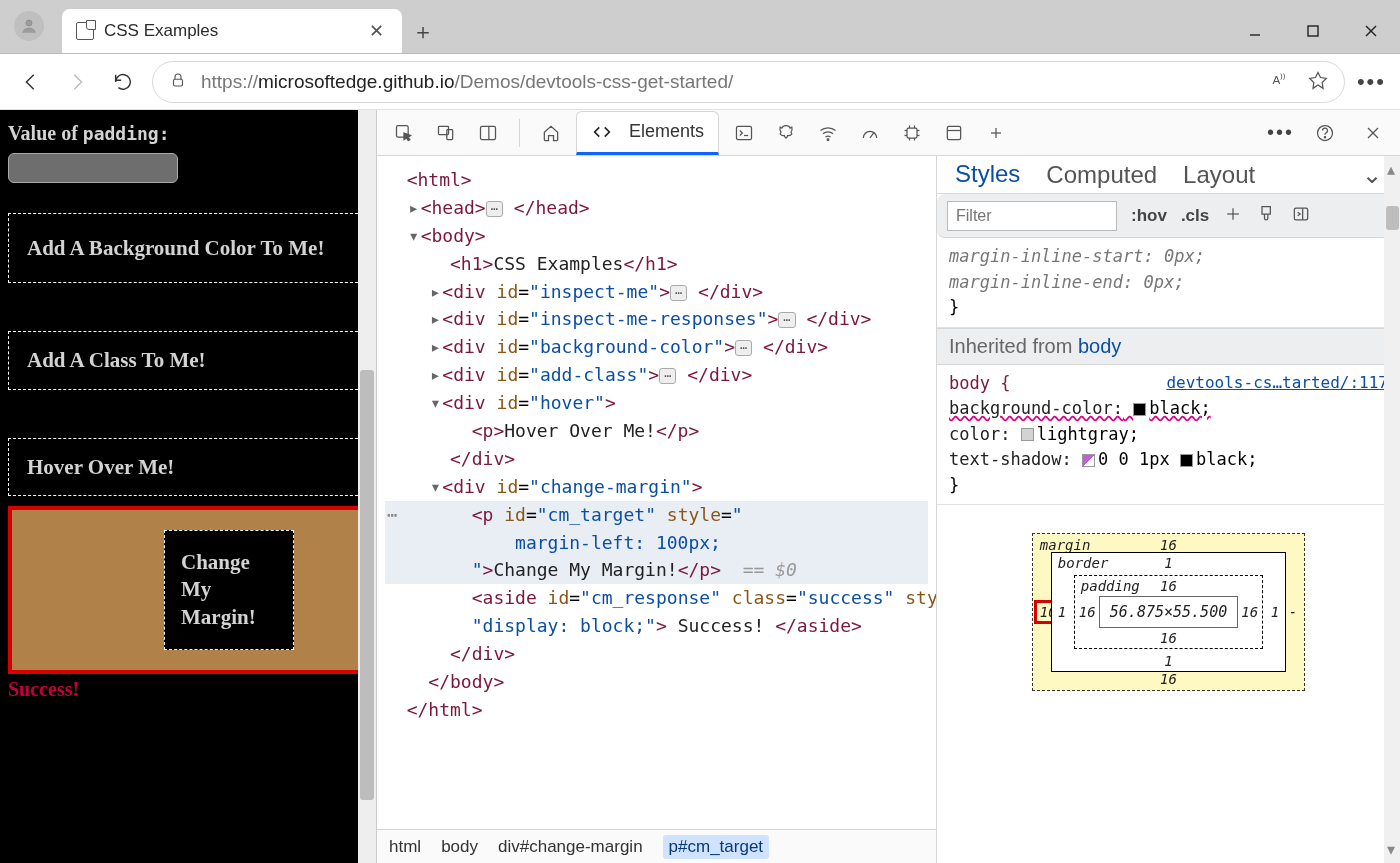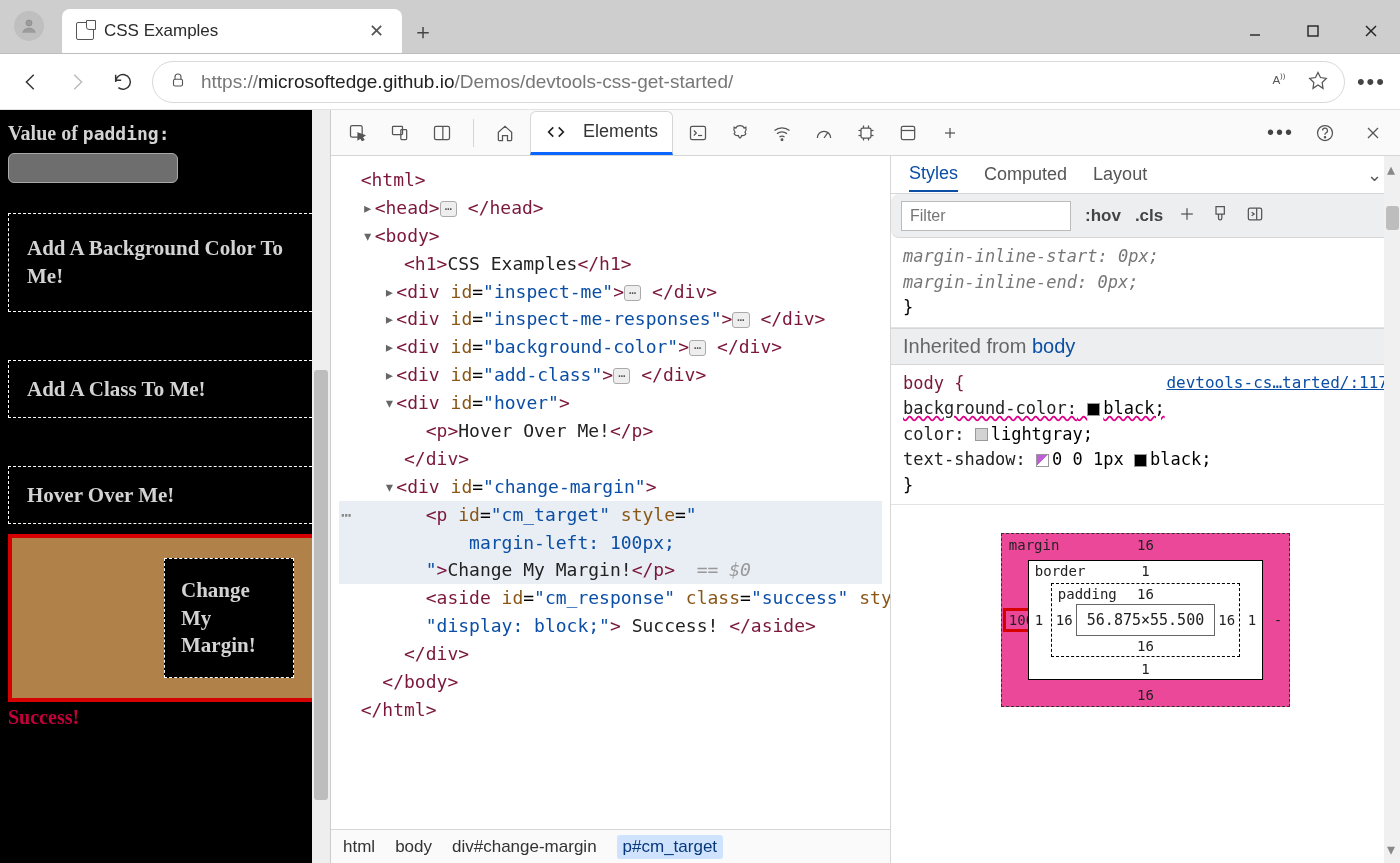--- a/index.html
+++ b/index.html
@@ -29,21 +29,21 @@
   .url { font-size:19px; color:#777; white-space:nowrap; overflow:hidden;}
   .url .dark{color:#222;}
   .addr-right{margin-left:auto;display:flex;gap:18px;align-items:center;}
   .addr-right svg{width:20px;height:20px;stroke:#555;fill:none;stroke-width:1.5;}
   .dots{font-size:22px;letter-spacing:2px;color:#444;cursor:pointer;}
 
   
   .workspace { display:flex; height: calc(863px - 54px - 56px); }
 
   
-  .page-pane { width: 330px; background:#000; color:lightgray; font-weight:bold; padding:12px 8px 6px 8px; position:relative; overflow:hidden; font-family:Georgia, serif;}
+  .page-pane { width: 376px; background:#000; color:lightgray; font-weight:bold; padding:12px 8px 6px 8px; position:relative; overflow:hidden; font-family:Georgia, serif;}
   .page-pane h3{font-size:20px;margin-bottom:8px;}
   .code-kw{font-family:monospace;font-size:18px;}
   .pad-input{width:170px;height:30px;border:1.5px solid #aaa;border-radius:6px;background:#6e6e6e;margin-bottom:30px;}
   .dashed-box{border:1.5px dashed #fff;padding:20px 18px;margin-bottom:48px;font-size:21px;line-height:1.35;}
   .margin-wrap{border:4px solid #d60000; background:#b0824a; padding:20px 12px 20px 12px; margin-top:-8px;}
   .margin-inner{border:1.5px dashed #fff;background:#000;margin-left:140px;padding:18px 16px;font-size:21px;line-height:1.3;width:130px;}
   .success-txt{color:#c4003a;font-size:20px;margin-top:4px;}
   .scroll-gutter{position:absolute;right:0;top:0;bottom:0;width:18px;background:#eee;}
   .scroll-thumb{position:absolute;right:2px;width:14px;background:#bdbdbd;border-radius:3px;}
 
@@ -71,41 +71,41 @@
   .line{white-space:pre;}
   .line.sel{background:#e9eef4;}
   .line .ell{display:inline-block;border:1px solid #aaa;border-radius:3px;background:#eee;color:#555;padding:0 4px;font-size:12px;line-height:14px;vertical-align:middle;}
   .line .marker{position:absolute;left:2px;color:#888;font-size:18px;}
   .crumbs{height:34px;border-top:1px solid #d6d6d6;display:flex;align-items:center;gap:20px;padding:0 12px;font-size:17px;background:#fafafa;}
   .crumb{color:#333;cursor:pointer;}
   .crumb.sel{background:#cfe3ff;padding:2px 6px;border-radius:3px;color:#07387a;}
 
   
   .styles-pane{flex:1;display:flex;flex-direction:column;position:relative;}
-  .sp-tabs{height:38px;border-bottom:1px solid #d6d6d6;display:flex;align-items:center;gap:26px;padding:0 18px;font-size:18px;}
+  .sp-tabs{height:38px;border-bottom:1px solid #d6d6d6;display:flex;align-items:center;gap:26px;padding:0 18px;font-size:24px;}
   .sp-tab{color:#555;cursor:pointer;padding:6px 0;}
   .sp-tab.active{color:#0a4ea5;border-bottom:2px solid #0a4ea5;}
   .sp-toolbar{height:44px;background:#edeef0;border-bottom:1px solid #d6d6d6;display:flex;align-items:center;padding:0 10px;gap:14px;border-radius:8px;}
   .sp-filter{width:170px;height:30px;border:1px solid #bbb;background:#fff;font-size:16px;padding:0 8px;color:#888;}
   .sp-chip{font-size:17px;color:#444;cursor:pointer;}
   .sp-mono{font-weight:bold;}
   .sp-toolbar svg{width:20px;height:20px;stroke:#555;fill:none;stroke-width:1.5;}
   .rules{padding:6px 12px;font-family:Consolas,monospace;font-size:17px;line-height:1.5;border-bottom:1px solid #e3e3e3;}
   .rules .sel-txt{color:#7b173b;}
   .rules .prop{color:#222;}
   .rules .link{float:right;color:#0a4ea5;text-decoration:underline;cursor:pointer;font-size:16px;}
   .rules .sw{display:inline-block;width:13px;height:13px;border:1px solid #999;vertical-align:middle;margin-right:3px;}
   .rules .fade{color:#777;font-style:italic;}
   .inherit-bar{background:#edeef0;border-top:1px solid #d6d6d6;border-bottom:1px solid #d6d6d6;padding:6px 12px;font-size:20px;color:#666;}
   .inherit-bar .src{color:#0a4ea5;}
 
   
   .boxmodel-wrap{flex:1;display:flex;align-items:flex-start;justify-content:center;padding-top:28px;}
   .bm{position:relative;font-family:Consolas,monospace;font-size:15px;color:#222;}
-  .bm-margin{background:#ec4899;border:1.5px dashed #333;padding:26px;}
+  .bm-margin{background:#fef9c3;border:1.5px dashed #333;padding:18px;font-style:italic;}
   .bm-border{background:#fff;border:1.5px solid #000;padding:22px;}
   .bm-padding{background:#fff;border:1.5px dashed #000;padding:20px 24px;}
   .bm-content{background:#fff;border:1.5px solid #666;padding:6px 10px;}
   .bm-label{position:absolute;font-size:14px;}
   .red-box{outline:3px solid #d60000;outline-offset:-1px;}
   .scroll-gutter2{position:absolute;right:0;top:0;bottom:0;width:16px;background:#f0f0f0;}
 </style>
 </head>
 <body>
 

